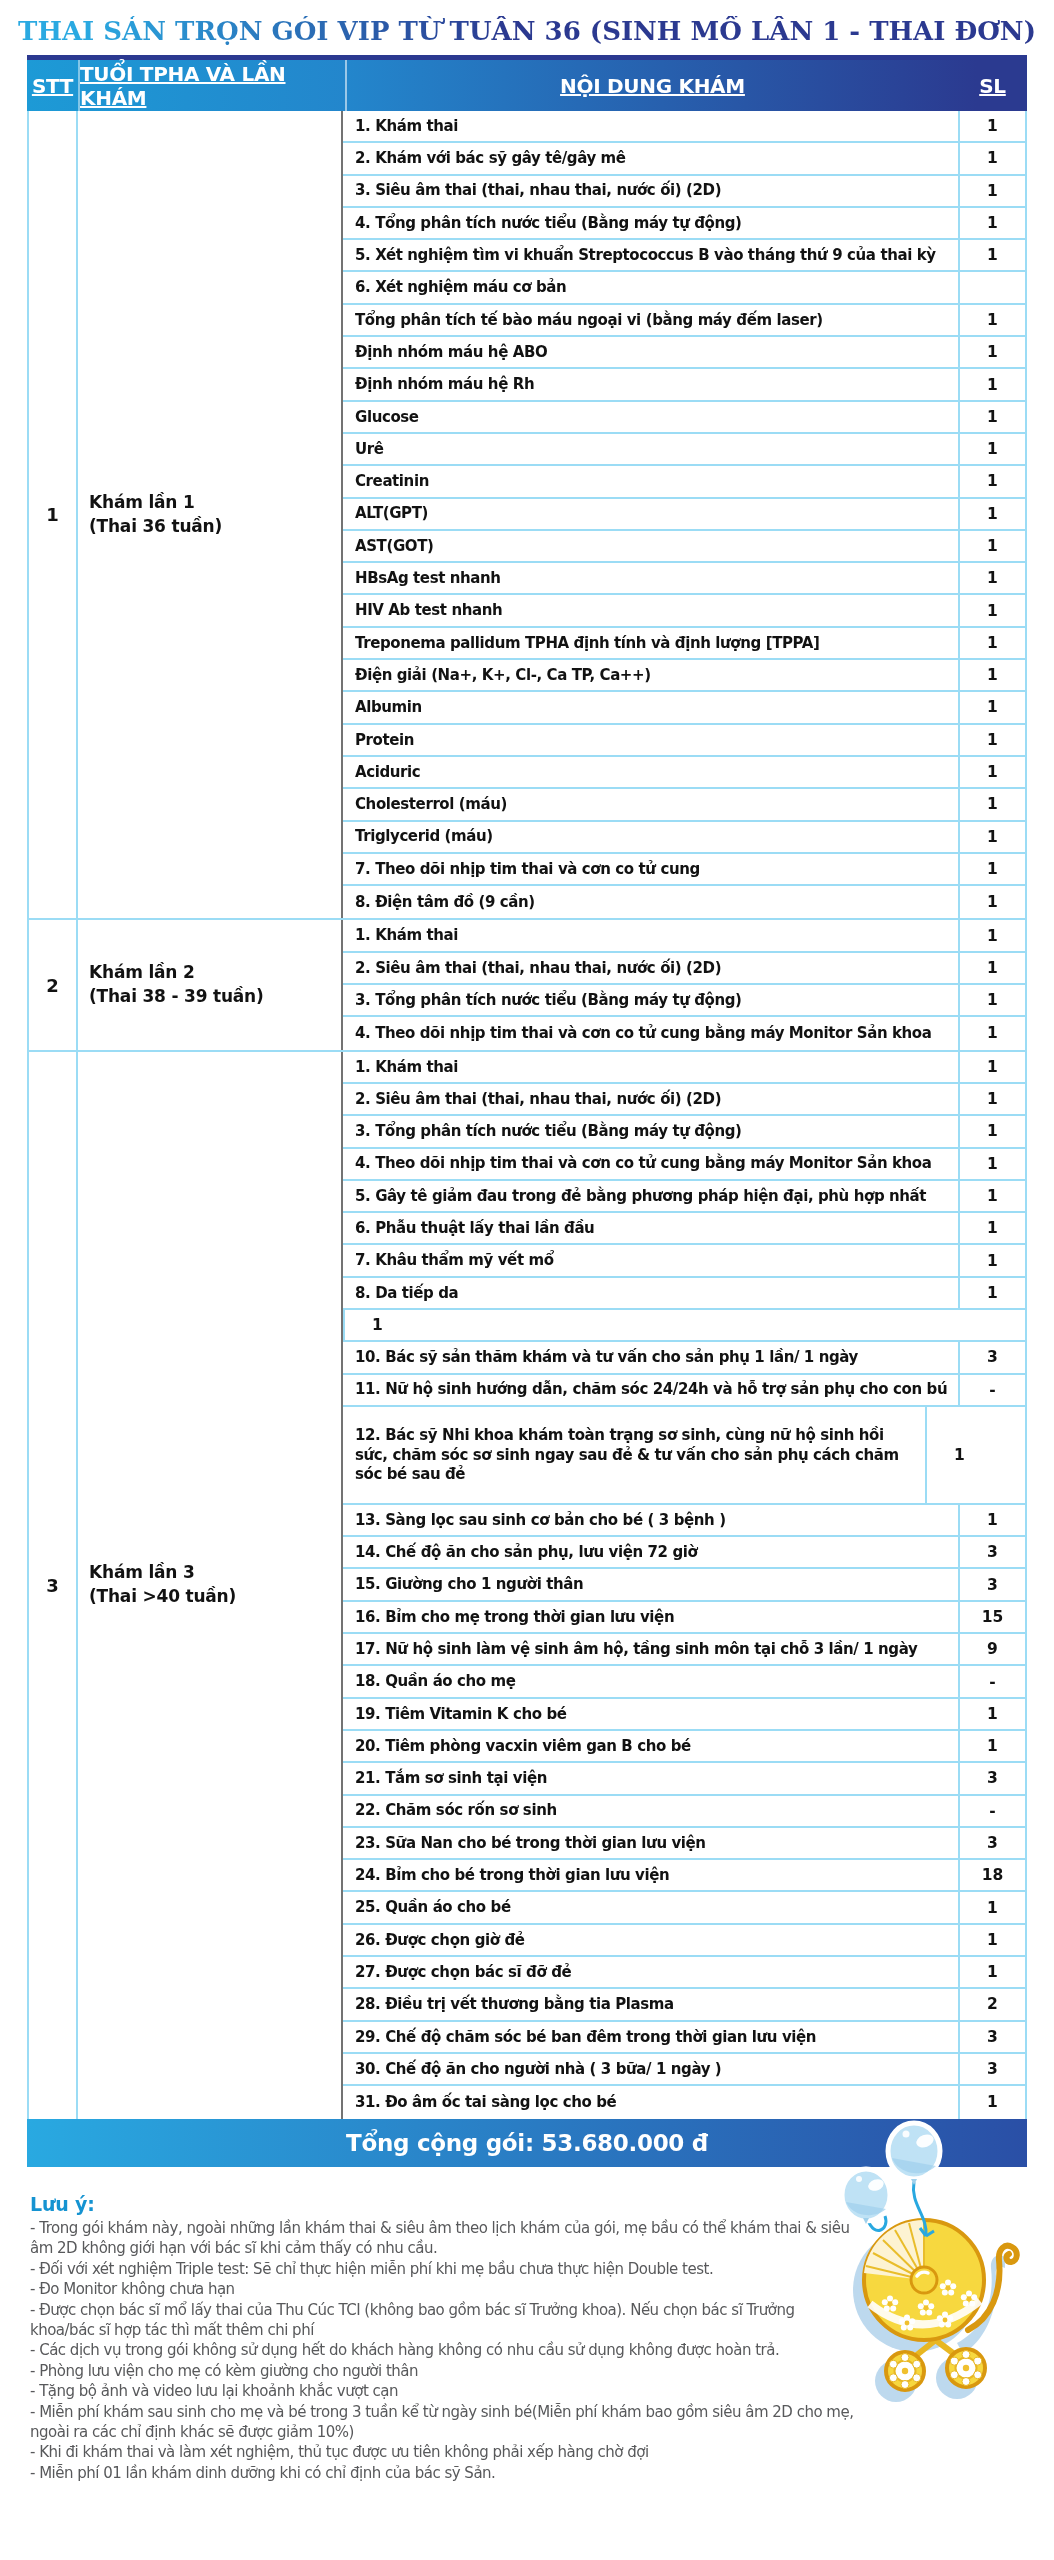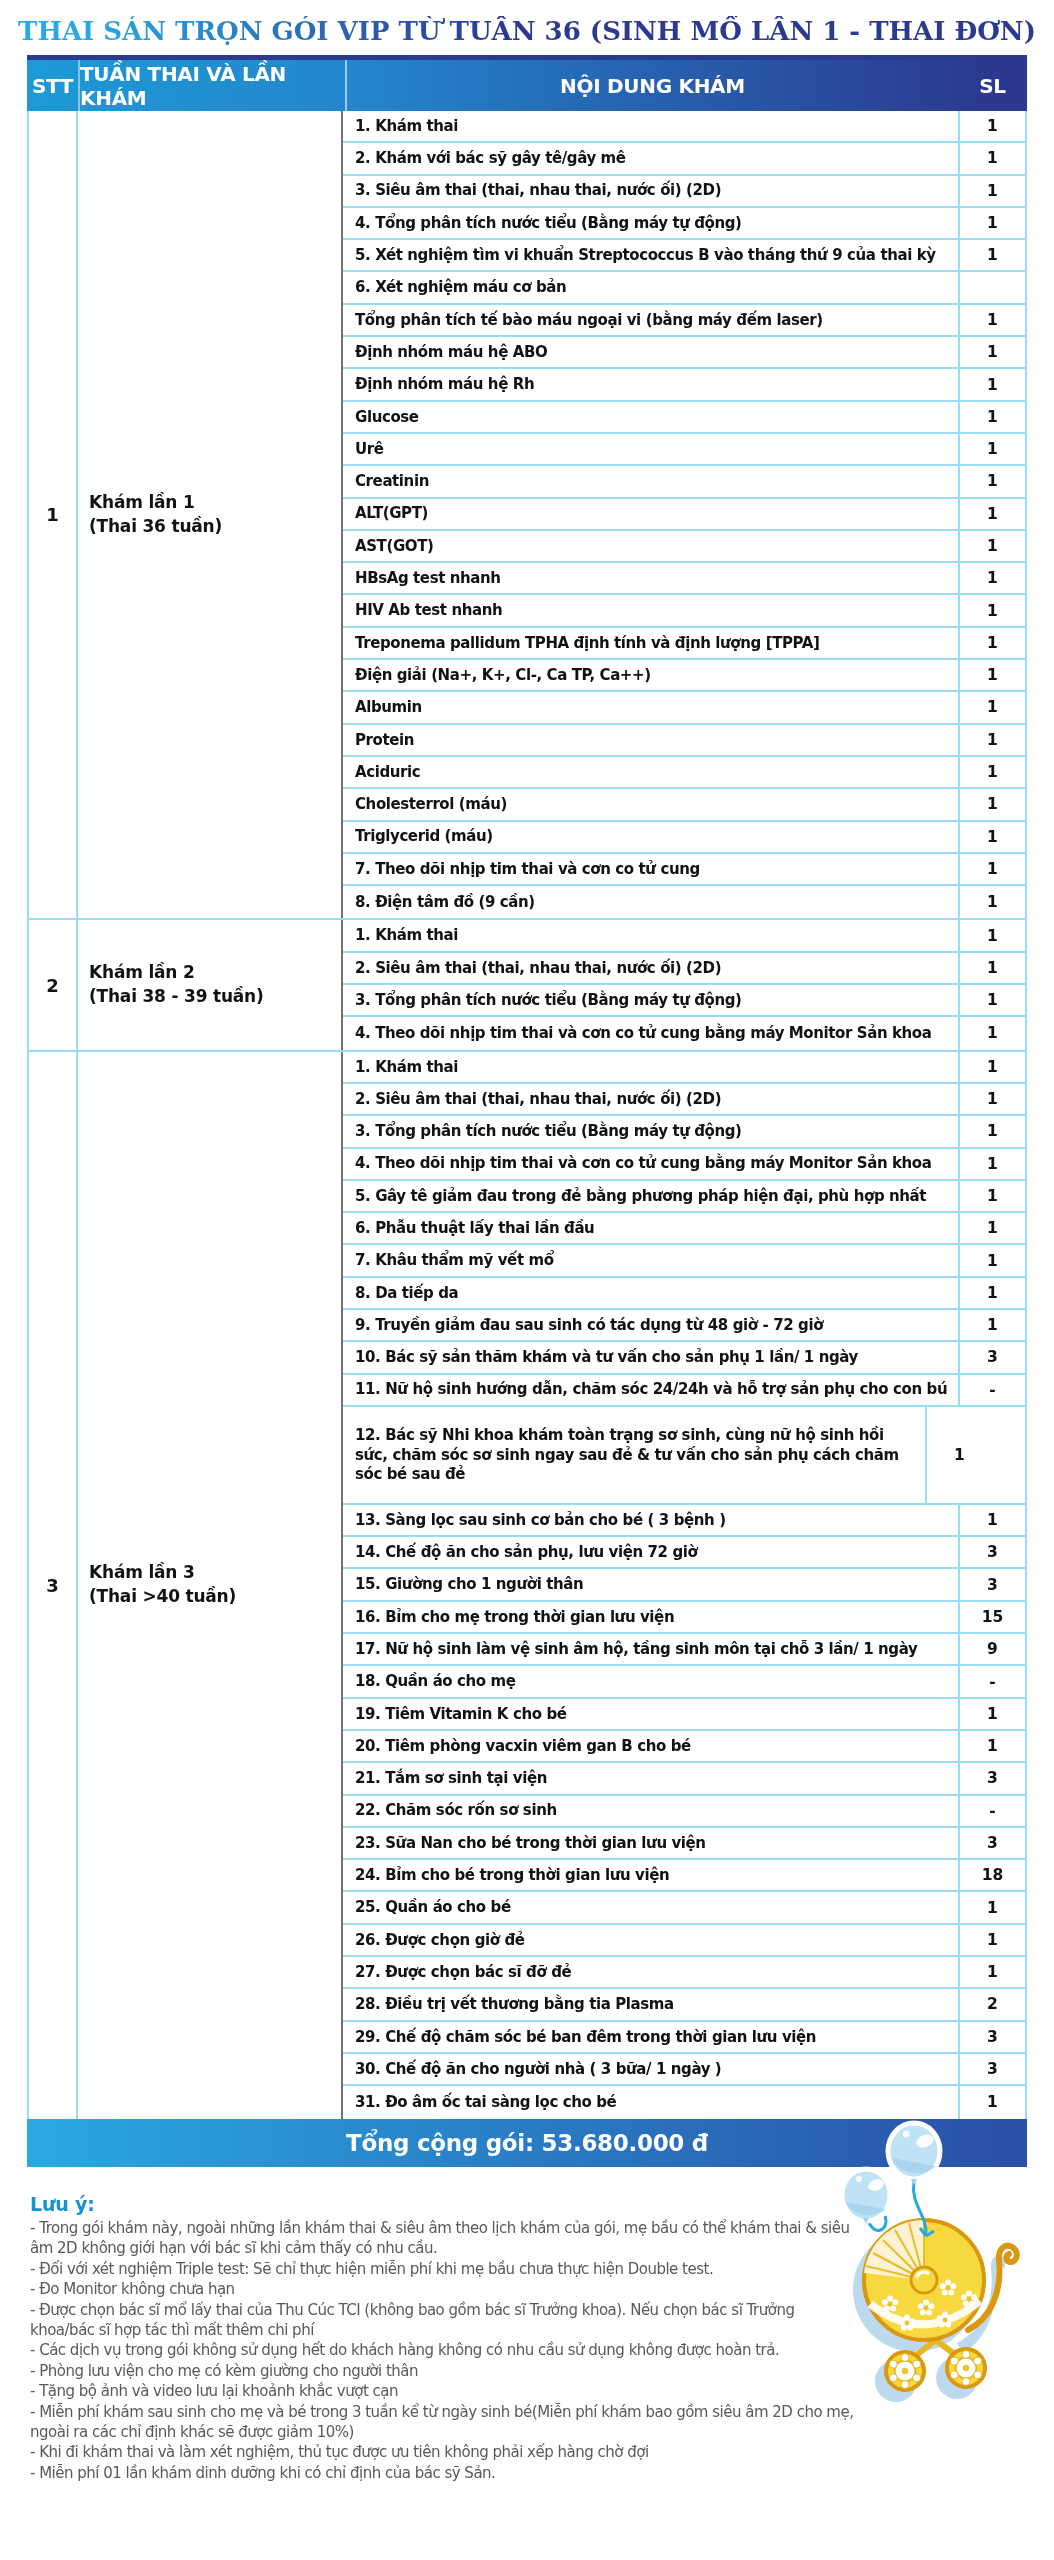--- a/index.html
+++ b/index.html
@@ -11,21 +11,21 @@
     position:absolute;top:16px;left:0;width:1054px;text-align:center;
     font-family:"DejaVu Serif", serif;font-weight:bold;font-size:26px;
     white-space:nowrap;letter-spacing:0px;
     background:linear-gradient(90deg,#2aa9e1 8%,#2b3990 48%,#2b3990 100%);
     -webkit-background-clip:text;background-clip:text;color:transparent;
   }
   .price-table{position:absolute;left:27px;top:55px;width:1000px;}
   .thead{
     display:flex;height:56px;box-sizing:border-box;
     background:linear-gradient(90deg,#1d9ad6 0%,#2386cc 32%,#2b3a90 95%);
-    border-top:5px solid #2b3990;color:#ffffff;font-weight:bold;
+    border-top:5px solid #2b3990;color:#ffffff;font-weight:bold;text-decoration:underline;
   }
   .th{display:flex;align-items:center;justify-content:center;
       font-size:20px;letter-spacing:-0.3px;box-sizing:border-box;}
   .th-stt{width:51px;}
   .th-age{width:267px;border-left:2px solid rgba(255,255,255,0.45);}
   .th-content{width:613px;border-left:2px solid rgba(255,255,255,0.55);}
   .th-sl{width:69px;}
   .tbody{border-left:2px solid #9bdcf5;border-right:2px solid #9bdcf5;box-sizing:border-box;width:1000px;}
   .section{display:flex;border-bottom:2px solid #9bdcf5;}
   .section:last-child{border-bottom:none;}
@@ -54,21 +54,21 @@
   .illustration{position:absolute;left:828px;top:2108px;width:226px;height:342px;z-index:5;}
 </style>
 </head>
 <body>
 
 <div class="page-title">THAI SẢN TRỌN GÓI VIP TỪ TUẦN 36 (SINH MỔ LẦN 1 - THAI ĐƠN)</div>
 
 <div class="price-table">
   <div class="thead">
     <div class="th th-stt">STT</div>
-    <div class="th th-age">TUẦN THAI VÀ LẦN KHÁM</div>
+    <div class="th th-age">TUỔI TPHA VÀ LẦN KHÁM</div>
     <div class="th th-content">NỘI DUNG KHÁM</div>
     <div class="th th-sl">SL</div>
   </div>
   <div class="tbody" id="tbody">
       <div class="section">
         <div class="stt-cell">1</div>
         <div class="label-cell">
           <div class="">Khám lần 1</div>
           <div class="">(Thai 36 tuần)</div>
         </div>
@@ -233,21 +233,20 @@
           </div>
           <div class="item-row">
             <div class="item-name">7. Khâu thẩm mỹ vết mổ</div>
             <div class="item-qty">1</div>
           </div>
           <div class="item-row">
             <div class="item-name">8. Da tiếp da</div>
             <div class="item-qty">1</div>
           </div>
           <div class="item-row">
-            <div class="item-name">9. Truyền giảm đau sau sinh có tác dụng từ 48 giờ - 72 giờ</div>
             <div class="item-qty">1</div>
           </div>
           <div class="item-row">
             <div class="item-name">10. Bác sỹ sản thăm khám và tư vấn cho sản phụ 1 lần/ 1 ngày</div>
             <div class="item-qty">3</div>
           </div>
           <div class="item-row">
             <div class="item-name">11. Nữ hộ sinh hướng dẫn, chăm sóc 24/24h và hỗ trợ sản phụ cho con bú</div>
             <div class="item-qty">-</div>
           </div>

